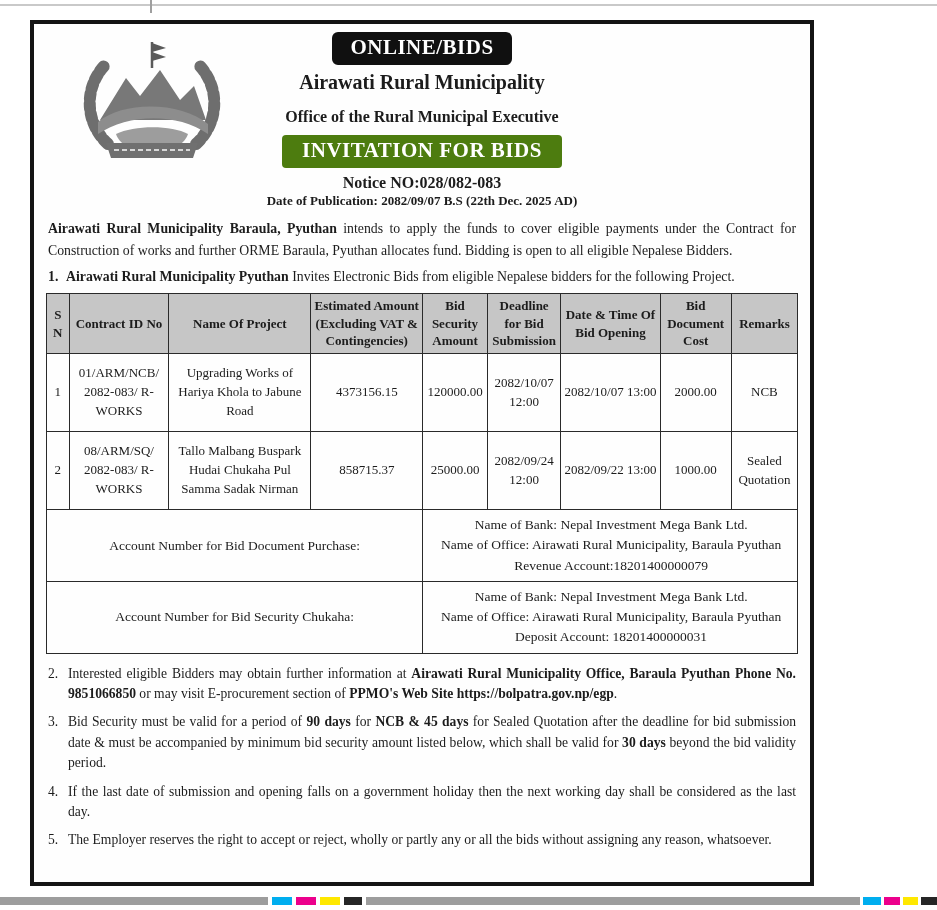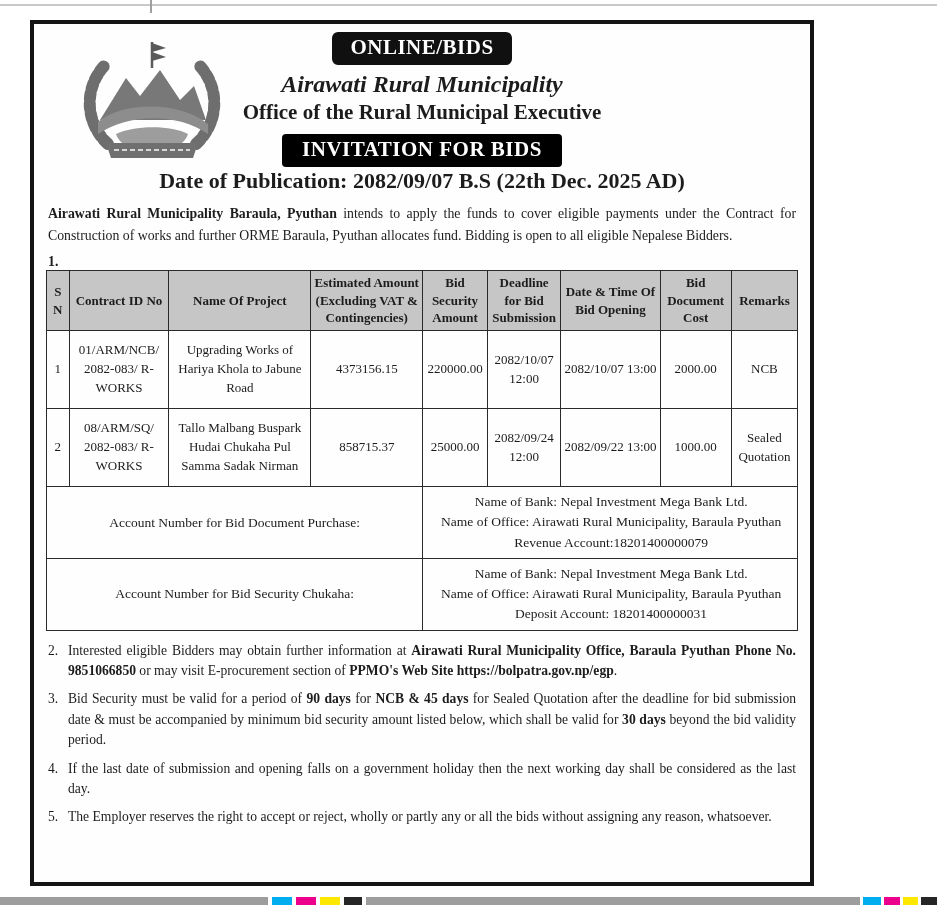--- a/index.html
+++ b/index.html
@@ -26,42 +26,42 @@
 
   .doc-header { position:relative; text-align:center; }
   .logo { position:absolute; left:30px; top:8px; width:152px; height:124px; }
 
   .black-box {
     display:inline-block; background:#101010; color:#fff;
     border-radius:6px; padding:3px 18px 5px 18px;
     font-weight:bold; font-size:21px; letter-spacing:0.5px;
   }
   .invitation-box {
-    display:inline-block; background:#000000; color:#fff;
+    display:inline-block; background:#4d7c0f; color:#fff;
     border-radius:4px; padding:3px 20px 5px 20px;
     font-weight:bold; font-size:21px; letter-spacing:0.5px;
     margin-top:9px;
   }
-  .title-muni   { font-size:24px; font-weight:bold; margin-top:6px;font-style:italic; }
-  .title-office { font-size:21px; font-weight:bold; margin-top:2px; }
+  .title-muni   { font-size:20px; font-weight:bold; margin-top:6px; }
+  .title-office { font-size:16px; font-weight:bold; margin-top:14px; }
   .addr         { font-size:15px; font-weight:bold; margin-top:2px; }
   .notice-no    { font-size:16px; font-weight:bold; margin-top:6px; }
-  .pub-date     { font-size:22px; font-weight:bold; margin-top:1px; }
+  .pub-date     { font-size:13px; font-weight:bold; margin-top:1px; }
 
   .intro {
     margin-top:9px; font-size:13.8px; line-height:1.6; text-align:justify;
     padding:0 2px;
   }
   .item1 {
     margin-top:7px; font-size:13.8px; display:flex; padding:0 2px;
   }
   .item1 .num { font-weight:bold; width:18px; flex:none; }
 
   table.bids {
-    width:100%; border-collapse:collapse; 
+    width:100%; border-collapse:collapse; margin-top:8px;
     font-size:13px;
   }
   table.bids th, table.bids td {
     border:1.6px solid #2a2a2a; text-align:center; vertical-align:middle;
     padding:3px 3px;
   }
   table.bids th {
     background:#c6c6c6; font-weight:bold; height:60px; line-height:1.35;
     font-size:13px;
   }
@@ -109,27 +109,29 @@
     </span>
 
     <div>
       <span class="black-box">ONLINE/BIDS</span>
     </div>
     <div class="title-muni">Airawati Rural Municipality</div>
     <div class="title-office">Office of the Rural Municipal Executive</div>
     <div>
       <span class="invitation-box">INVITATION FOR BIDS</span>
     </div>
+    <div class="notice-no">Notice NO:028/082-083</div>
     <div class="pub-date">Date of Publication: 2082/09/07 B.S (22th  Dec. 2025 AD)</div>
   </div>
 
   <div class="intro"><b>Airawati Rural Municipality Baraula, Pyuthan</b><span> intends to apply the funds to cover eligible payments under the Contract for Construction of works and further ORME Baraula, Pyuthan allocates fund. Bidding is open to all eligible Nepalese Bidders.</span></div>
 
   <div class="item1">
     <span class="num">1.</span>
+    <span><b>Airawati Rural Municipality Pyuthan</b><span> Invites Electronic Bids from eligible Nepalese bidders for the following Project.</span></span>
   </div>
 
   <table class="bids">
     <colgroup>
       <col style="width:3%">
         <col style="width:13.3%">
         <col style="width:18.9%">
         <col style="width:14.9%">
       <col style="width:8.6%">
         <col style="width:9.8%">
@@ -149,21 +151,21 @@
         <th>Bid Document Cost</th>
         <th>Remarks</th>
       </tr>
     </thead>
     <tbody>
       <tr>
         <td class="datacell">1</td>
         <td class="datacell">01/ARM/NCB/ 2082-083/ R-WORKS</td>
         <td class="datacell">Upgrading Works of Hariya Khola to Jabune Road</td>
         <td class="datacell">4373156.15</td>
-        <td class="datacell">220000.00</td>
+        <td class="datacell">120000.00</td>
         <td class="datacell">2082/10/07 12:00</td>
         <td class="datacell">2082/10/07 13:00</td>
         <td class="datacell">2000.00</td>
         <td class="datacell">NCB</td>
       </tr>
       <tr>
         <td class="datacell">2</td>
         <td class="datacell">08/ARM/SQ/ 2082-083/ R-WORKS</td>
         <td class="datacell">Tallo Malbang Buspark Hudai Chukaha Pul Samma Sadak Nirman</td>
         <td class="datacell">858715.37</td>

